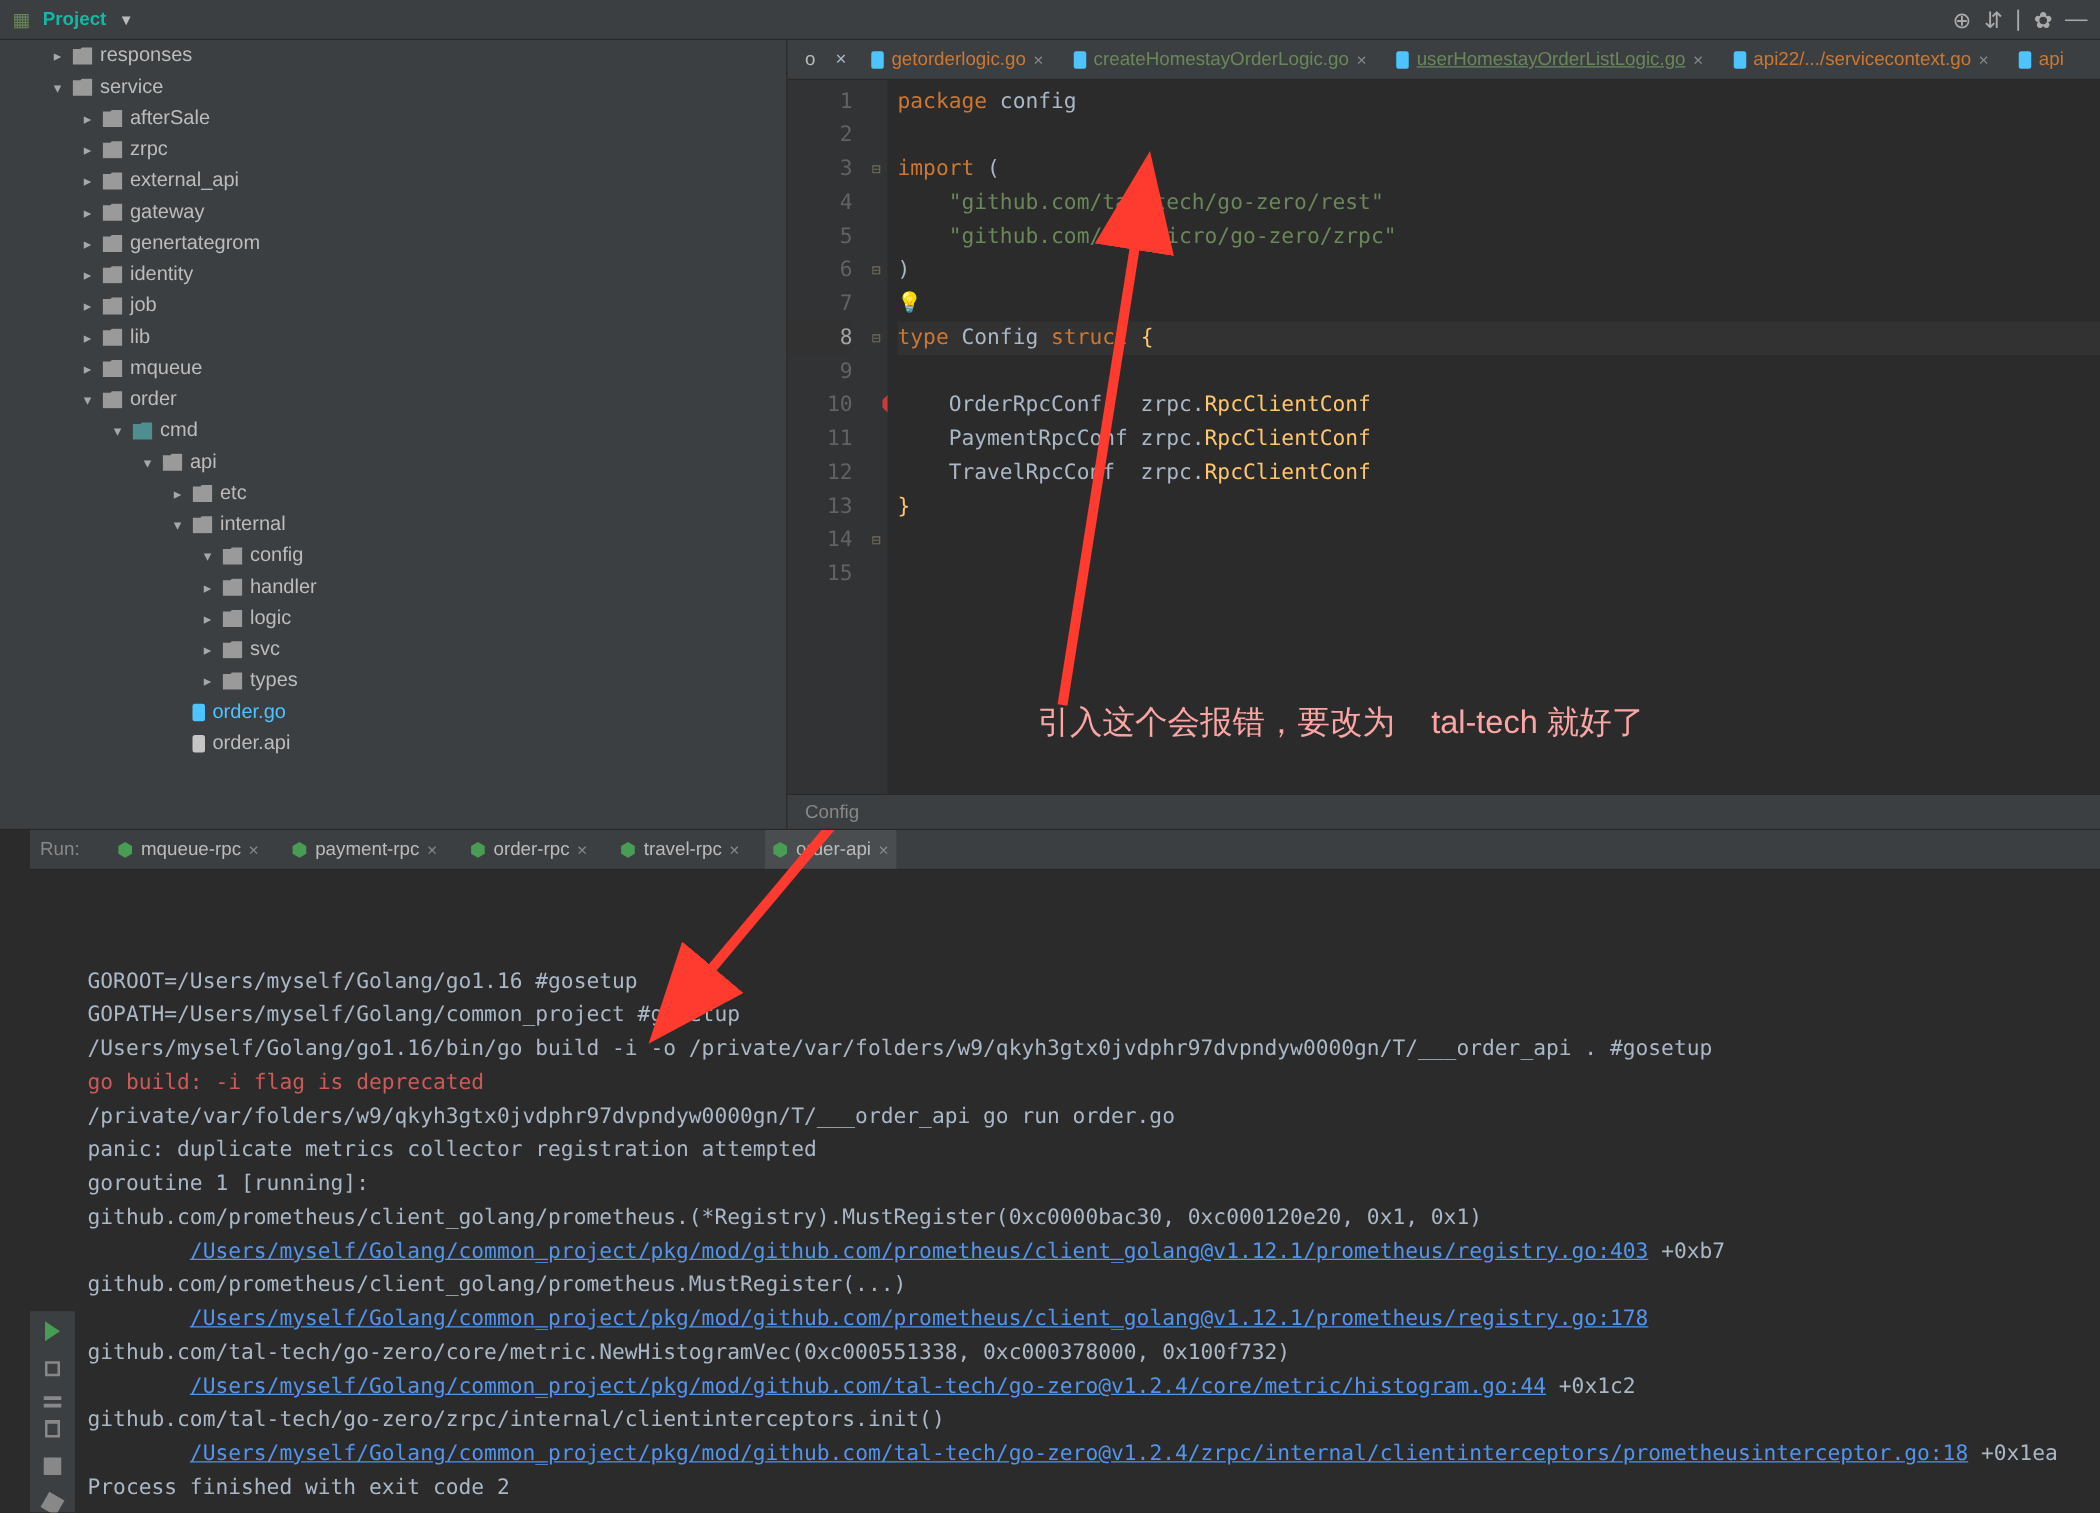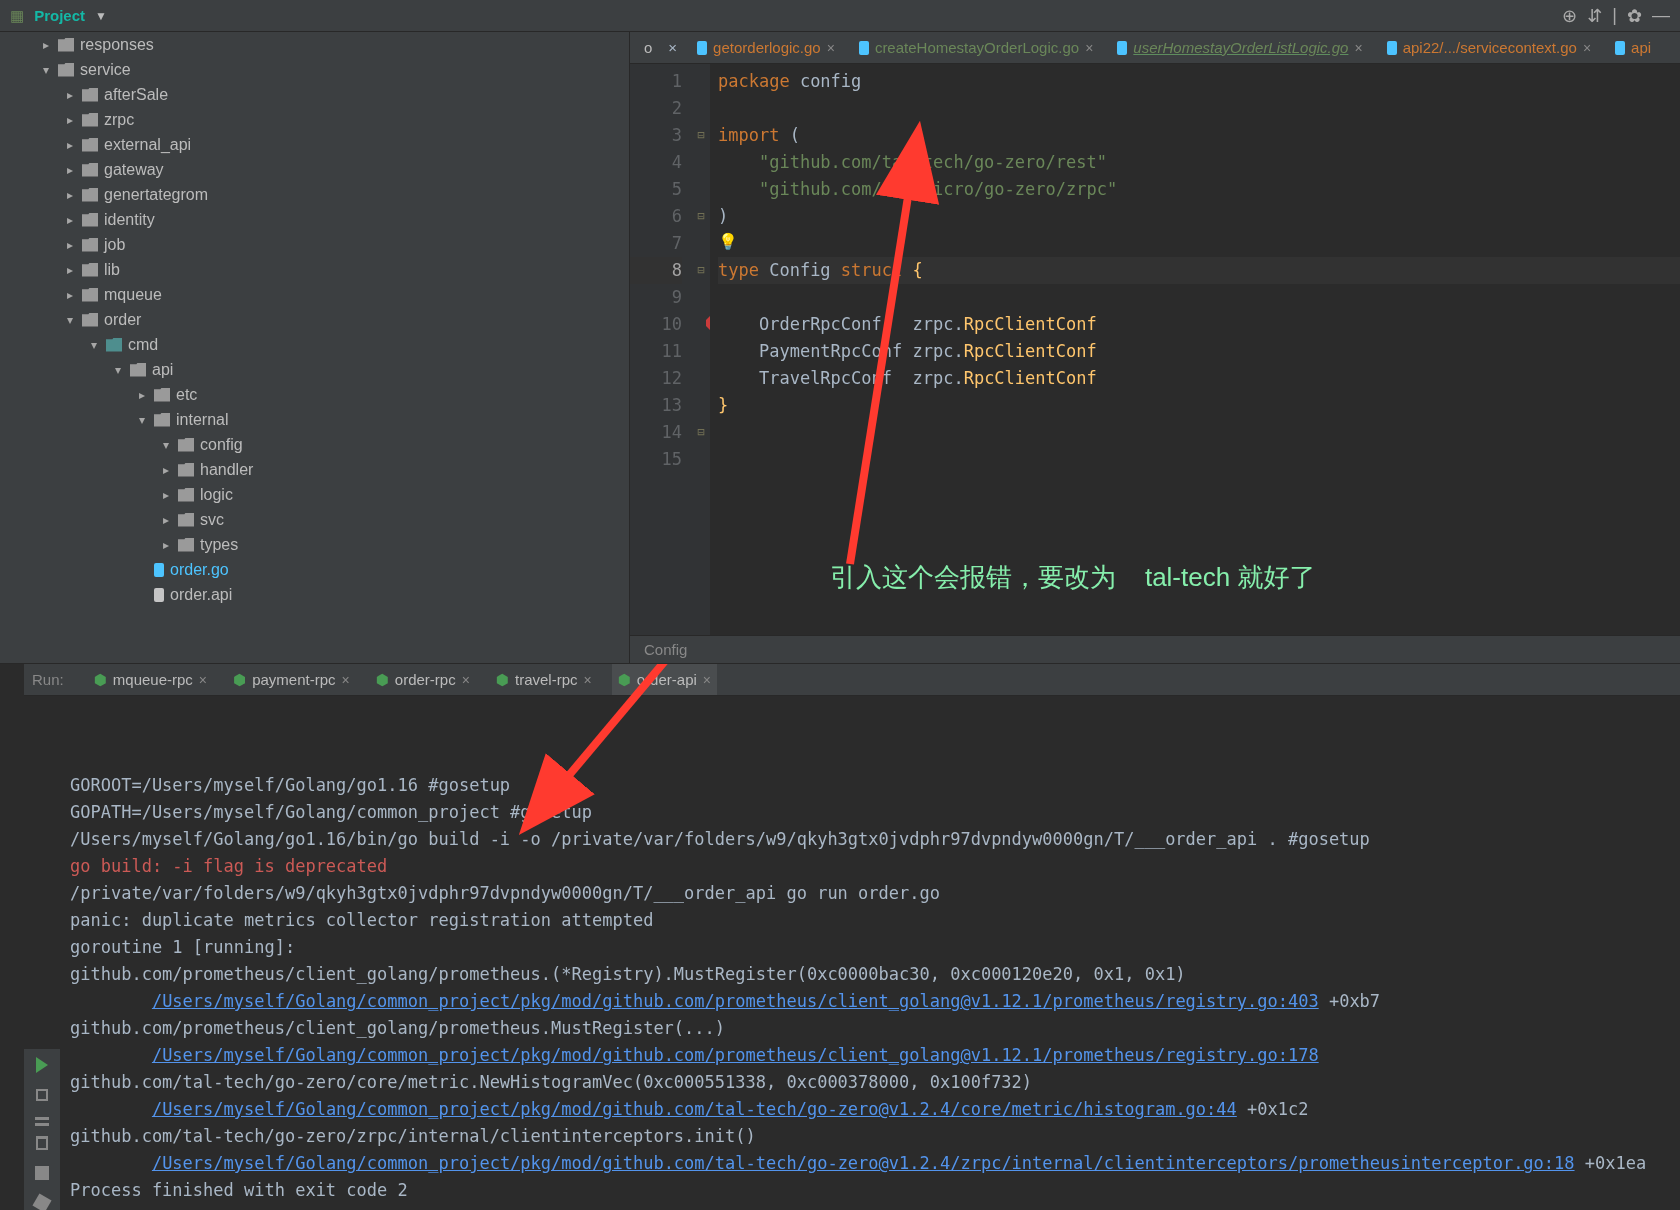--- a/index.html
+++ b/index.html
@@ -22,21 +22,21 @@
   .folder-icon.teal{ background:#4e8e8e; }
   .file-icon { width:10px;height:14px; background:#53829a; border-radius:2px; display:inline-block; }
   .file-icon.go{ background:#4dc4ff;}
   .file-icon.api{ background:#c5c5c5;}
   .pad { display:inline-block; }
   
   .editor-wrap { flex:1; display:flex; flex-direction:column; background:#2b2b2b; }
   .tabs { height:32px; background:#3c3f41; border-bottom:1px solid #282828; display:flex; align-items:center; gap:16px; padding:0 14px; font-family: sans-serif; font-size:15px; }
   .tab { display:flex; align-items:center; gap:6px; color:#bbb; height:100%; padding:0 4px; }
   .tab .close{ color:#888; font-size:14px; }
-  .tab .under { text-decoration: underline; text-decoration-color:#5e8d5e;font-style:italic; }
+  .tab .under { text-decoration: underline; text-decoration-color:#5e8d5e; }
   .editor-body { flex:1; display:flex; position:relative; font-family:"menlo","consolas",monospace; font-size:17px; line-height:27px; }
   .gutter { width:62px; background:#313335; color:#606366; text-align:right; padding:4px 10px 0 0;}
   .gutter .ln { height:27px; }
   .gutter .ln.hl{ background:#323232; color:#a4a3a3;}
   .foldcol { width:18px; background:#313335; color:#716f54; padding-top:4px;}
   .foldcol .fr { height:27px; display:flex; align-items:center; justify-content:center; font-size:12px;}
   .code { flex:1; padding:4px 0 0 8px; position:relative;}
   .code .cl { height:27px; white-space:pre;}
   .code .cl.hl{ background:#323232;}
   .kw{ color:#cc7832;}
@@ -59,21 +59,21 @@
   .square{ width:12px;height:12px;border:2px solid #888;}
   .downbar{ width:14px;height:3px;background:#888;box-shadow:0 6px 0 #888;}
   .trash{ width:12px;height:14px;border:2px solid #888;border-top:3px solid #888;}
   .stacked{ width:14px;height:14px;background:#888;}
   .pin{ width:14px;height:14px;background:#888;transform:rotate(30deg);}
   .console { flex:1; padding:6px 10px; font-family:"menlo","consolas",monospace; font-size:17px; line-height:27px; white-space:pre; overflow:hidden;}
   .console .err{ color:#cc5a56;}
   .console .link{ color:#5394ec; text-decoration:underline;}
   
   .annot-svg{ position:absolute; pointer-events:none; }
-  .annot-text{ position:absolute; color:#86efac; font-family:"PingFang SC","Hiragino Sans GB",sans-serif; font-size:26px; white-space:nowrap; }
+  .annot-text{ position:absolute; color:#fca5a5; font-family:"PingFang SC","Hiragino Sans GB",sans-serif; font-size:26px; white-space:nowrap; }
   .bulb { position:absolute; left:8px; top:calc(4px + 27px*6 - 2px); color:#f8cd4e; font-size:16px;}
   .caret-marker{position:absolute; left:-6px; top:calc(4px + 27px*9 + 5px); width:6px; height:14px; border-right:4px solid #cb3b3b; border-top:4px solid transparent; border-bottom:4px solid transparent;}
 </style>
 </head>
 <body>
 
 <div class="root">
 
   <div class="topbar">
     <span class="proj-icon">▦</span>

